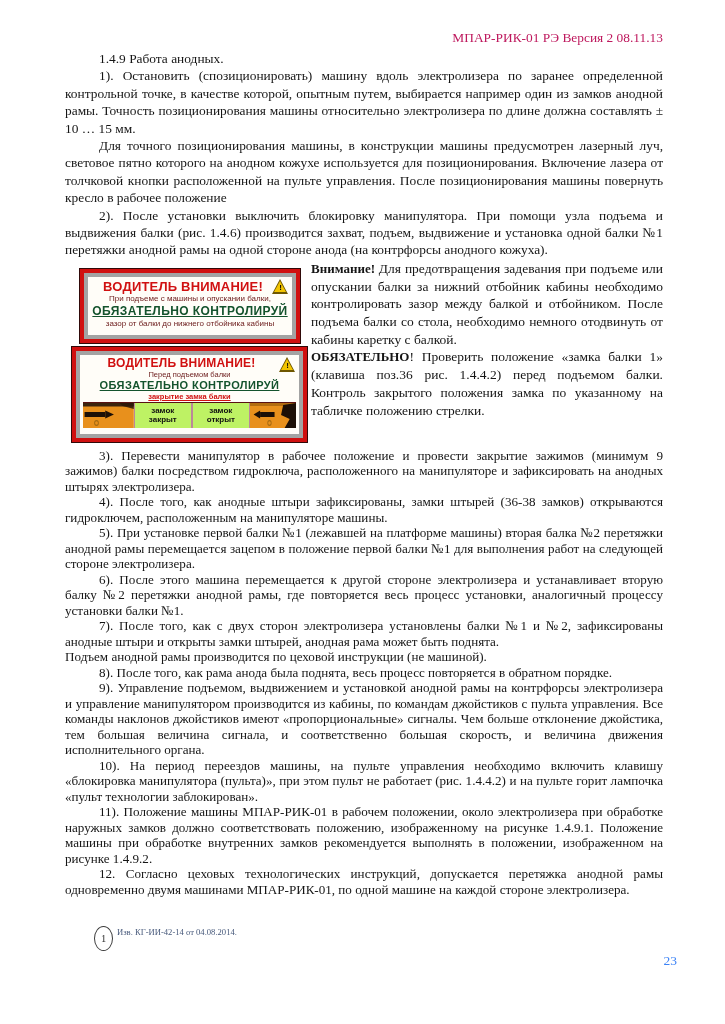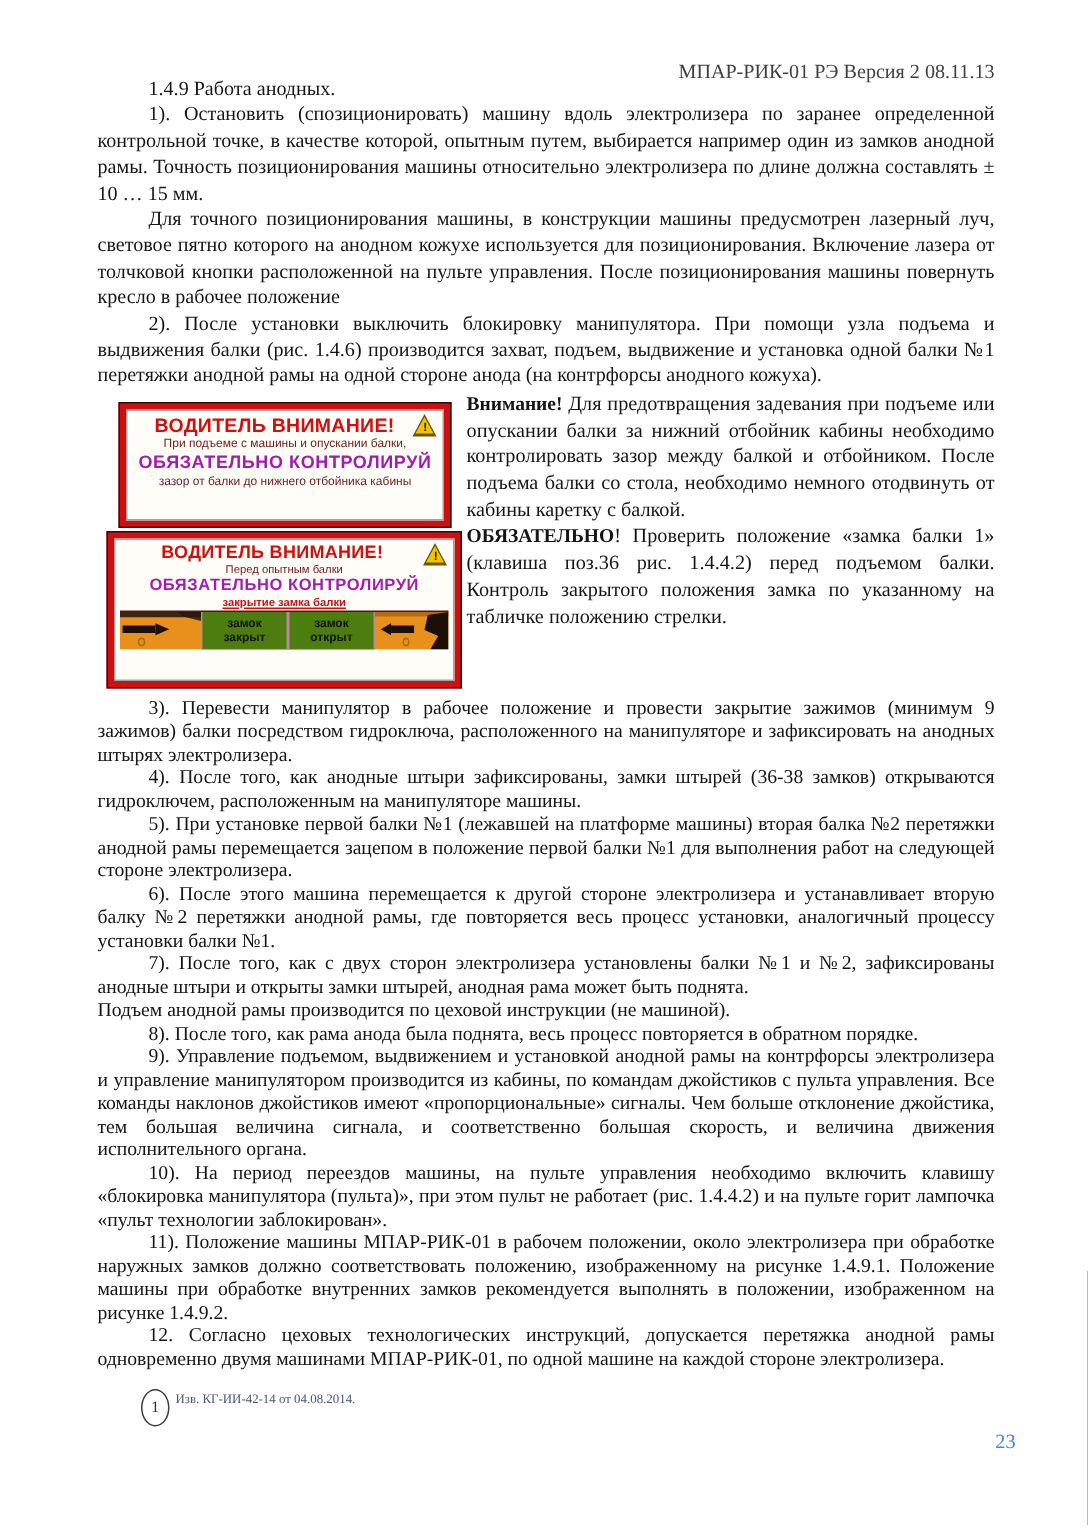--- a/index.html
+++ b/index.html
@@ -2,22 +2,22 @@
 <html><head>
 <meta charset="utf-8">
 <style>
   html,body { margin:0; padding:0; background:#888; }
   .page {
     position:relative; width:725px; height:1024px; margin:0 auto;
     background:#ffffff; overflow:hidden;
     font-family:"Liberation Serif", serif; color:#151515;
   }
   .header-ref {
-    position:absolute; top:40px; right:62px;
-    font-size:13.4px; color:#404040;
+    position:absolute; top:30px; right:62px;
+    font-size:13.4px; color:#be185d;
   }
   .content {
     position:absolute; top:50px; left:65px; width:598px;
   }
   .sec-top { font-size:13.4px; line-height:17.4px; }
   .sec-bottom { font-size:13.1px; line-height:15.5px; }
   p.doc { margin:0; text-indent:34px; text-align:justify; }
   p.doc.noind { text-indent:0; }
   p.title { margin:0; text-indent:34px; text-align:left; }
 
@@ -26,33 +26,33 @@
   .signs-col { width:240px; flex:0 0 240px; padding-top:8px; }
   .notice-col { flex:1; margin-left:6px; }
   .notice-col p { margin:0; text-align:justify; font-size:13.5px; line-height:17.7px; }
   .notice-col p b { font-size:13px; }
 
   
   .sign { background:#d01010; border:1px solid #300909; padding:4px; box-sizing:border-box; }
   .sign1 { width:222px; margin-left:14px; }
   .sign2 { width:237px; margin-left:6px; margin-top:2px; }
   .sign-inner {
-    background:#fffdf8; border:1px solid #a3a3a3; padding:2px 3px 20px;
+    background:#fffdf8; border:4px solid #a3a3a3; padding:2px 3px 6px;
     font-family:"Liberation Sans", sans-serif; text-align:center;
   }
   .sign-title-row { position:relative; }
   .sign-title {
     display:block; color:#d01010; font-weight:bold; letter-spacing:.2px;
   }
   .sign1 .sign-title { font-size:13px; line-height:15px; padding-right:14px; }
   .sign2 .sign-title { font-size:12px; line-height:13px; padding-right:16px; }
   .sign-small { font-weight:normal; color:#6b1a1a; }
   .sign1 .sign-small { font-size:8px; line-height:10px; }
   .sign2 .sign-small { font-size:7.5px; line-height:9px; }
-  .sign-control { font-weight:bold; color:#a21caf; }
+  .sign-control { font-weight:bold; color:#14532d; text-decoration:underline; }
   .sign1 .sign-control { font-size:12px; line-height:15px; letter-spacing:.4px; }
   .sign2 .sign-control { font-size:11px; line-height:13px; letter-spacing:.4px; }
   .sign-sub-red { font-weight:bold; color:#d01010; text-decoration:underline; font-size:7.5px; line-height:9px; }
 
   
   .warn-tri { position:absolute; right:0; top:0; width:17px; height:15px; }
   .warn-tri .t-outer {
     position:absolute; left:0; top:0; width:0; height:0;
     border-left:8.5px solid transparent; border-right:8.5px solid transparent;
     border-bottom:15px solid #6e5600;
@@ -66,21 +66,21 @@
     position:absolute; left:0; right:0; top:4.5px; text-align:center;
     font:bold 8px "Liberation Sans", sans-serif; color:#151005;
   }
 
   
   .photo-strip { display:flex; margin-top:1px; height:25px; border-top:1px solid #5a1212; }
   .photo-strip svg { display:block; height:25px; }
   .ph-left { flex:1.1; }
   .ph-right { flex:1; }
   .lock-label {
-    flex:0 0 52px; background:#4d7c0f; border-left:1px solid #b89; border-right:1px solid #b89;
+    flex:0 0 52px; background:#bef264; border-left:1px solid #b89; border-right:1px solid #b89;
     display:flex; align-items:center; justify-content:center;
     font:bold 8px/9px "Liberation Sans", sans-serif; color:#111; text-align:center;
     padding:0 2px;
   }
 
   
   .stamp { position:absolute; left:94px; top:926px; display:flex; align-items:flex-start; }
   .stamp-circle {
     width:19px; height:25px; border:1.4px solid #3c3c3c; border-radius:50%;
     display:flex; align-items:center; justify-content:center;
@@ -128,21 +128,21 @@
         <div class="sign sign2">
           <div class="sign-inner">
             <div class="sign-title-row">
               <span class="sign-title">ВОДИТЕЛЬ ВНИМАНИЕ!</span>
               <span class="warn-tri">
                 <span class="t-outer"></span>
                 <span class="t-inner"></span>
                 <span class="bang">!</span>
               </span>
             </div>
-            <div class="sign-small">Перед опытным балки</div>
+            <div class="sign-small">Перед подъемом балки</div>
             <div class="sign-control">ОБЯЗАТЕЛЬНО КОНТРОЛИРУЙ</div>
             <div class="sign-sub-red">закрытие замка балки</div>
             <div class="photo-strip">
               <svg class="ph-left" viewBox="0 0 64 25" preserveAspectRatio="none">
                 <rect x="0" y="0" width="64" height="25" fill="#e8901c"></rect>
                 <rect x="0" y="0" width="64" height="3.5" fill="#3c250e"></rect>
                 <rect x="2" y="9" width="26" height="5" fill="#1c0f06"></rect>
                 <polygon points="28,7.5 39,11.5 28,15.5" fill="#1c0f06"></polygon>
                 <circle cx="17" cy="20" r="2.4" fill="none" stroke="#a56a12" stroke-width="1.2"></circle>
                 <polygon points="46,0 64,0 64,6 50,3" fill="#2a1708" opacity="0.85"></polygon>

